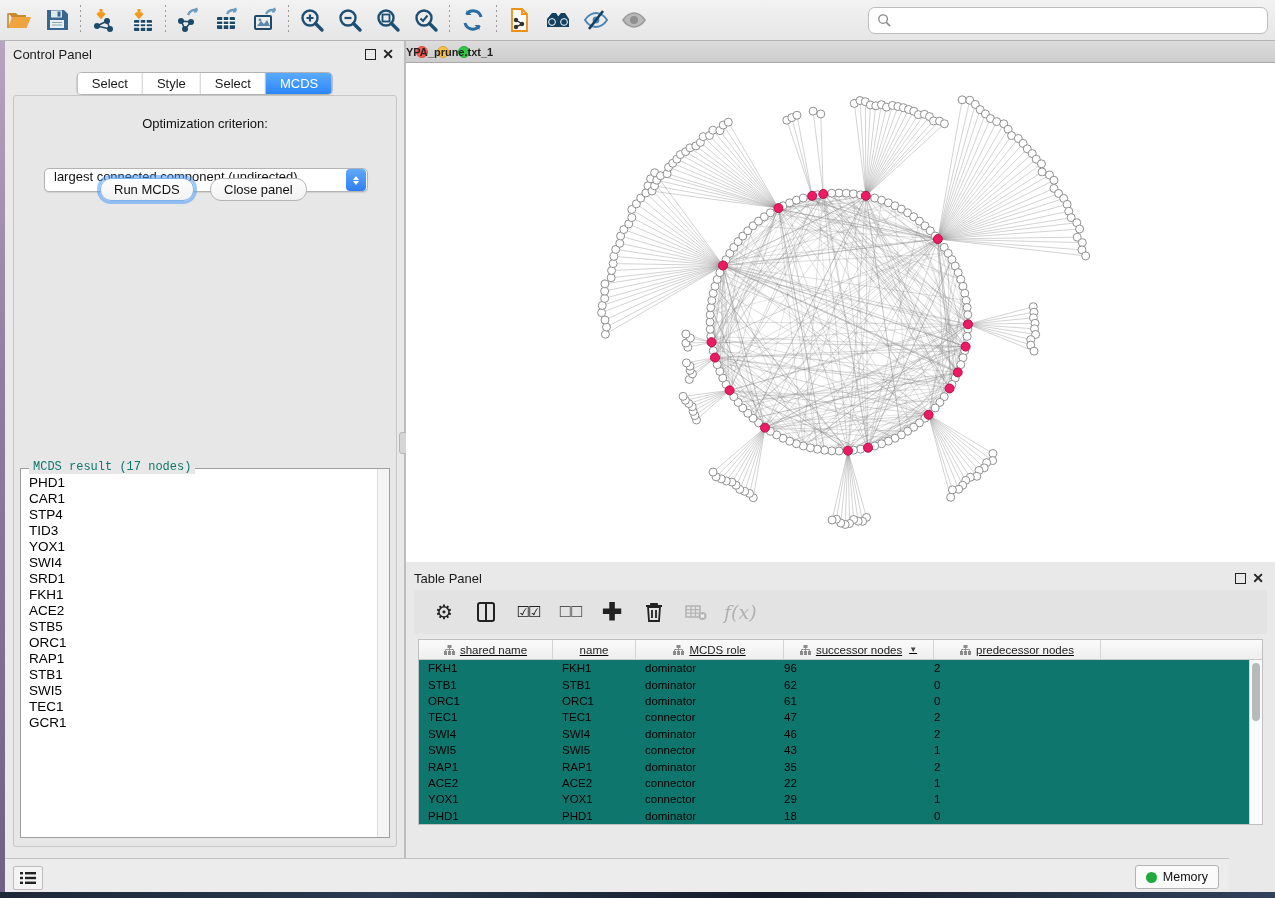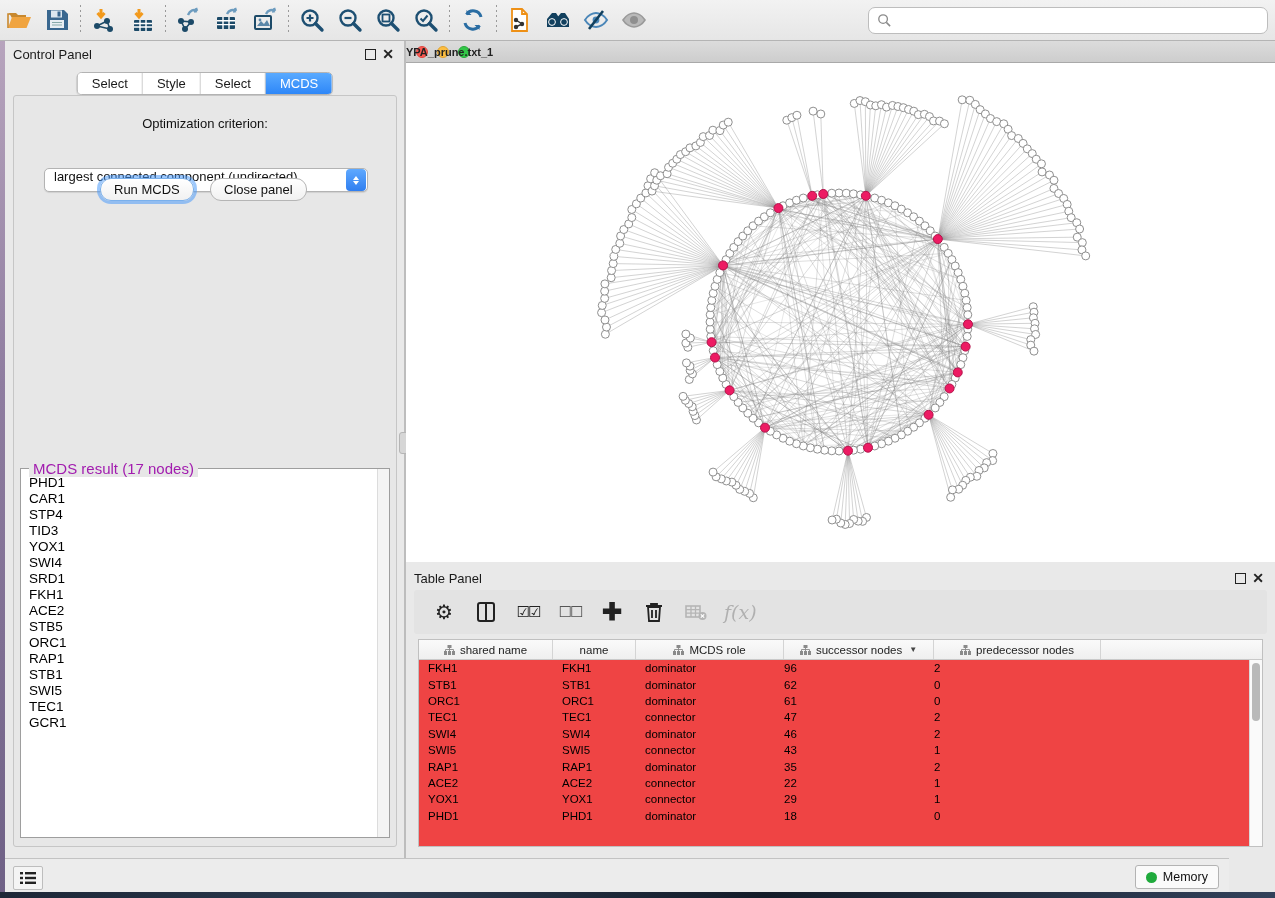--- a/index.html
+++ b/index.html
@@ -57,21 +57,21 @@
     align-items:center; justify-content:center; gap:1px; }
   .arr-up { width:0; height:0; border-left:3.5px solid transparent; border-right:3.5px solid transparent; border-bottom:4.5px solid #fff; }
   .arr-dn { width:0; height:0; border-left:3.5px solid transparent; border-right:3.5px solid transparent; border-top:4.5px solid #fff; }
   .btn { background:linear-gradient(#fff,#f1f1f1); border:1px solid #b5b5b5; border-radius:11px;
     font-size:13px; padding:3px 13px; cursor:pointer; color:#111; }
   #run-btn { position:absolute; left:86px; top:82px; box-shadow:0 0 0 3px rgba(77,155,250,.55); border-color:#7ab0ec; }
   #closep-btn { position:absolute; left:196px; top:82px; }
 
   #mcds-fieldset { position:absolute; left:6px; top:372px; width:370px; height:370px;
     border:1px solid #9e9e9e; background:#fff; }
-  #mcds-legend { position:absolute; left:8px; top:-9px; background:#e7e7e7; padding:0 4px; font-size:15px; color:#a21caf; }
+  #mcds-legend { position:absolute; left:8px; top:-9px; background:#e7e7e7; padding:0 4px; font-size:12px; color:#0f766e;font-family:Liberation Mono, monospace; }
   #mcds-list { position:absolute; left:0; top:0; bottom:0; right:12px; overflow:hidden; padding:6px 0 0 8px; }
   #mcds-list div { font-size:13.5px; line-height:16px; color:#000; }
   #mcds-scroll { position:absolute; right:0; top:0; bottom:0; width:12px; background:#f4f4f4; border-left:1px solid #dcdcdc; }
 
   
   #vsplit { left:404px; top:41px; width:2px; height:817px; background:#bdbdbd; }
   #vsplit-handle { left:399px; top:432px; width:11px; height:22px; background:#d6d6d6;
     border:1px solid #b5b5b5; border-radius:3px; }
 
   
@@ -89,22 +89,22 @@
   
   #table-panel { left:406px; top:565px; width:869px; height:292px; background:#e9e9e9; }
   #tp-toolbar { position:absolute; left:8px; top:25px; width:853px; height:44px;
     background:#e3e3e3; border-radius:3px; display:flex; align-items:center; padding-left:14px; gap:10px; }
   .tpb { border:none; background:transparent; cursor:pointer; height:32px; min-width:32px;
     display:flex; align-items:center; justify-content:center; font-size:20px; color:#222; padding:0 2px; }
   .tpb.dis { color:#b5b5b5; cursor:default; }
   .tpb .chk { font-size:15px; letter-spacing:-2px; }
   .tpb .fx { font-family:"DejaVu Serif",serif; font-style:italic; font-size:19px; color:#b0b0b0; }
 
-  #tbl { position:absolute; left:12px; top:74px; width:845px; height:208px; background:#ef4444;
-    border:1px solid #c0c0c0; }
+  #tbl { position:absolute; left:12px; top:74px; width:845px; height:186px; background:#0f766e;
+    border:1px solid #c0c0c0;text-decoration:underline; }
   #tbl-head { display:flex; height:20px; background:linear-gradient(#fafafa,#efefef);
     border-bottom:1px solid #c9c9c9; }
   .th { display:flex; align-items:center; justify-content:center; gap:5px; font-size:11.5px; color:#222;
     border-right:1px solid #d4d4d4; cursor:pointer; position:relative; overflow:hidden; white-space:nowrap; }
   .th svg { width:11px; height:10px; flex:0 0 auto; }
   .th .sort { font-size:8px; color:#444; margin-left:2px; }
   #tbl-body { position:absolute; left:0; top:20px; right:13px; bottom:0; overflow:hidden; }
   .tr { display:flex; height:16.4px; align-items:center; }
   .td { font-size:11.5px; color:#000; overflow:hidden; white-space:nowrap; }
   .td.l { padding-left:9px; text-align:left; }

